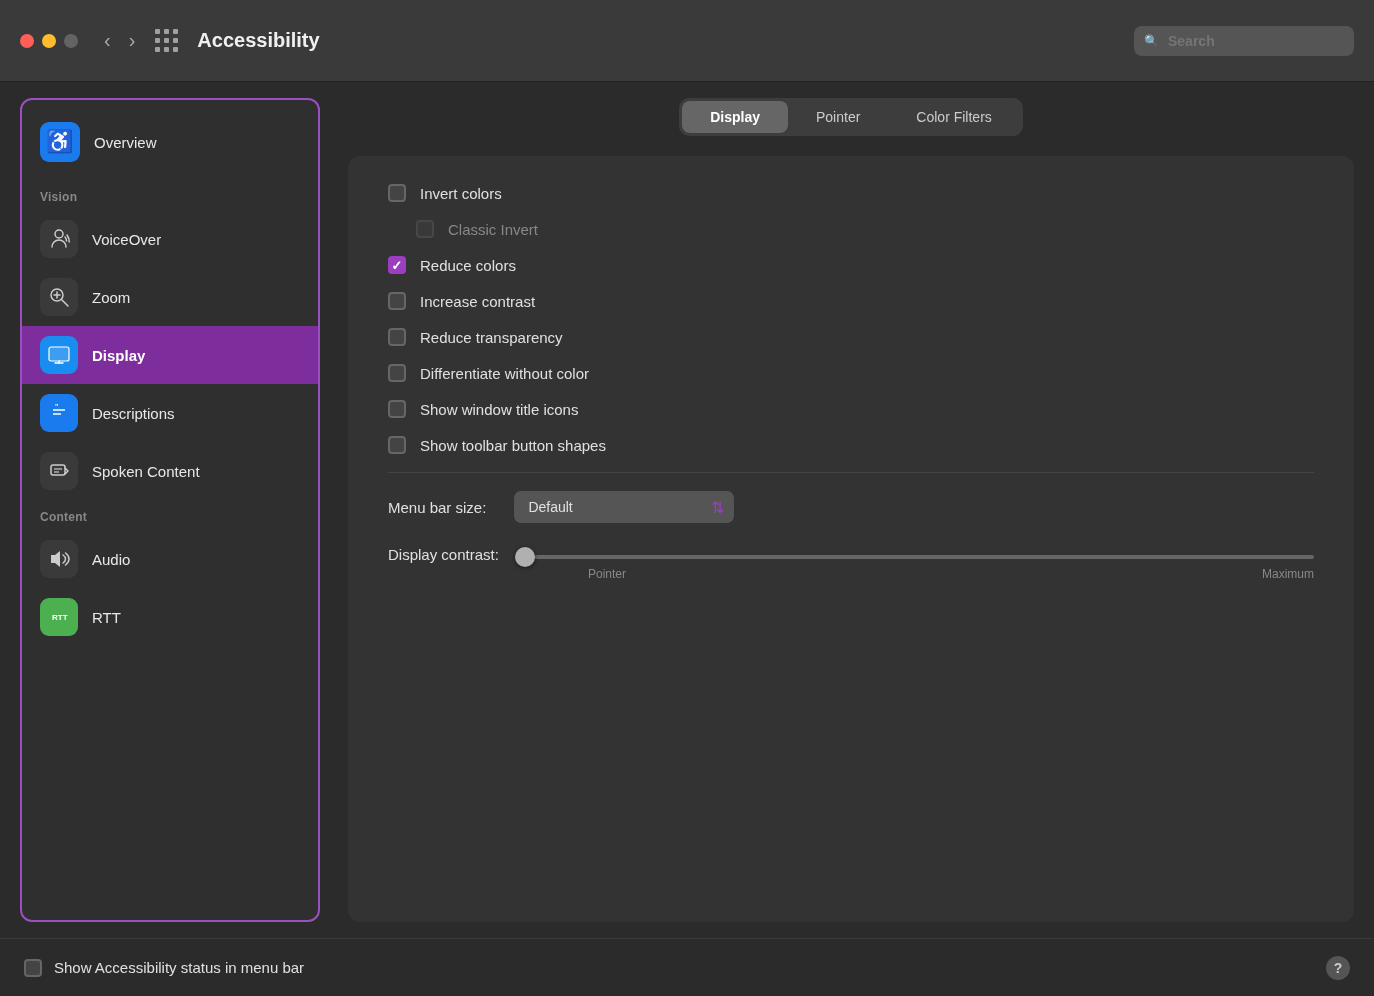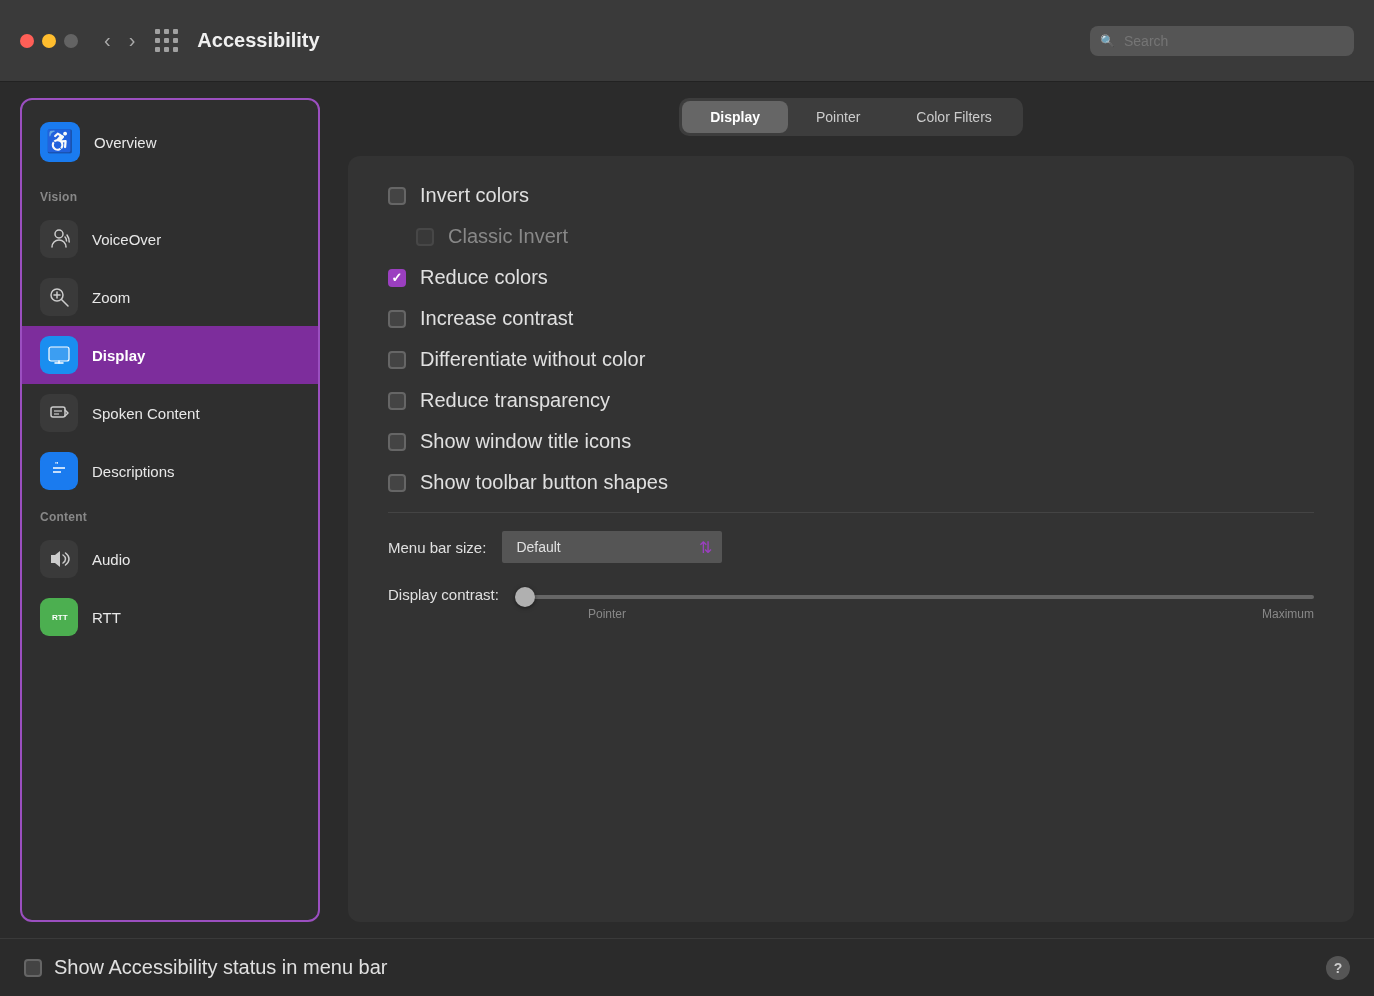--- a/index.html
+++ b/index.html
@@ -80,23 +80,24 @@
       flex: 1;
     }
 
     .search-box {
       background: #555;
       border: none;
       border-radius: 8px;
       padding: 7px 14px 7px 34px;
       color: #ccc;
       font-size: 14px;
-      width: 264px;
+      width: 220px;
       outline: none;
       position: relative;
+      font-weight: bold;
     }
 
     .search-wrapper {
       position: relative;
       display: flex;
       align-items: center;
     }
 
     .search-wrapper::before {
       content: "🔍";
@@ -281,59 +282,59 @@
       font-size: 13px;
       font-weight: 700;
     }
 
     .checkbox.disabled {
       opacity: 0.4;
       cursor: default;
     }
 
     .setting-label {
-      font-size: 20px;
+      font-size: 15px;
       color: #e0e0e0;
       font-weight: 500;
     }
 
     .setting-label.disabled {
       color: #888;
     }
 
     .separator {
       height: 1px;
       background: #444;
       margin: 10px 0 18px 0;
     }
 
     
     .menu-bar-row {
       display: flex;
       align-items: center;
-      gap: 16px;
+      gap: 28px;
       margin-bottom: 22px;
     }
 
     .menu-bar-label {
       font-size: 15px;
       color: #e0e0e0;
       font-weight: 500;
     }
 
     .select-wrapper {
       position: relative;
       display: flex;
       align-items: center;
     }
 
     .menu-bar-select {
       background: #555;
       border: none;
-      border-radius: 2px;
+      border-radius: 7px;
       padding: 8px 36px 8px 14px;
       color: #e0e0e0;
       font-size: 14px;
       appearance: none;
       cursor: pointer;
       min-width: 220px;
       outline: none;
     }
 
     .select-arrow {
@@ -504,43 +505,43 @@
           <rect x="2" y="4" width="20" height="14" rx="2" fill="#1a8ef0" stroke="#fff" stroke-width="1.2"></rect>
           <rect x="2" y="4" width="20" height="14" rx="2" fill="white" fill-opacity="0.15"></rect>
           <line x1="8" y1="20" x2="16" y2="20" stroke="#fff" stroke-width="1.5" stroke-linecap="round"></line>
           <line x1="12" y1="18" x2="12" y2="20" stroke="#fff" stroke-width="1.5" stroke-linecap="round"></line>
         </svg>
       </div>
       <span class="sidebar-item-label">Display</span>
     </div>
 
     <div class="sidebar-item">
+      <div class="sidebar-item-icon descriptions">
+        <svg width="22" height="22" viewBox="0 0 22 22" fill="none">
+          <rect x="2" y="3" width="18" height="14" rx="2" fill="#1a7bef"></rect>
+          <line x1="5" y1="8" x2="17" y2="8" stroke="#fff" stroke-width="1.5"></line>
+          <line x1="5" y1="12" x2="13" y2="12" stroke="#fff" stroke-width="1.5"></line>
+          <text x="7" y="7" fill="white" font-size="7" font-weight="bold">"</text>
+        </svg>
+      </div>
+      <span class="sidebar-item-label">Descriptions</span>
+    </div>
+
+    <div class="sidebar-item">
       <div class="sidebar-item-icon spoken">
         <svg width="22" height="22" viewBox="0 0 22 22" fill="none">
           <rect x="3" y="5" width="14" height="10" rx="2" stroke="#ccc" stroke-width="1.5"></rect>
           <line x1="6" y1="9" x2="14" y2="9" stroke="#ccc" stroke-width="1.2"></line>
           <line x1="6" y1="12" x2="11" y2="12" stroke="#ccc" stroke-width="1.2"></line>
           <path d="M17 8l3 3-3 3" stroke="#ccc" stroke-width="1.5" stroke-linecap="round" stroke-linejoin="round"></path>
         </svg>
       </div>
       <span class="sidebar-item-label">Spoken Content</span>
     </div>
 
-    <div class="sidebar-item">
-      <div class="sidebar-item-icon descriptions">
-        <svg width="22" height="22" viewBox="0 0 22 22" fill="none">
-          <rect x="2" y="3" width="18" height="14" rx="2" fill="#1a7bef"></rect>
-          <line x1="5" y1="8" x2="17" y2="8" stroke="#fff" stroke-width="1.5"></line>
-          <line x1="5" y1="12" x2="13" y2="12" stroke="#fff" stroke-width="1.5"></line>
-          <text x="7" y="7" fill="white" font-size="7" font-weight="bold">"</text>
-        </svg>
-      </div>
-      <span class="sidebar-item-label">Descriptions</span>
-    </div>
-
     <div class="sidebar-section-label">Content</div>
 
     <div class="sidebar-item">
       <div class="sidebar-item-icon audio">
         <svg width="22" height="22" viewBox="0 0 22 22" fill="none">
           <polygon points="3,7 3,15 7,15 12,19 12,3 7,7" fill="#ccc"></polygon>
           <path d="M15 7c1.5 1 2.5 2.5 2.5 4s-1 3-2.5 4" stroke="#ccc" stroke-width="1.5" stroke-linecap="round"></path>
           <path d="M17.5 5c2 1.5 3.5 3.5 3.5 6s-1.5 4.5-3.5 6" stroke="#ccc" stroke-width="1.5" stroke-linecap="round"></path>
         </svg>
       </div>
@@ -585,26 +586,26 @@
         <span class="setting-label">Reduce colors</span>
       </div>
 
       <div class="setting-row">
         <div class="checkbox"></div>
         <span class="setting-label">Increase contrast</span>
       </div>
 
       <div class="setting-row">
         <div class="checkbox"></div>
-        <span class="setting-label">Differentiate without color</span>
+        <span class="setting-label">Reduce transparency</span>
       </div>
 
       <div class="setting-row">
         <div class="checkbox"></div>
-        <span class="setting-label">Reduce transparency</span>
+        <span class="setting-label">Differentiate without color</span>
       </div>
 
       <div class="setting-row">
         <div class="checkbox"></div>
         <span class="setting-label">Show window title icons</span>
       </div>
 
       <div class="setting-row">
         <div class="checkbox"></div>
         <span class="setting-label">Show toolbar button shapes</span>

